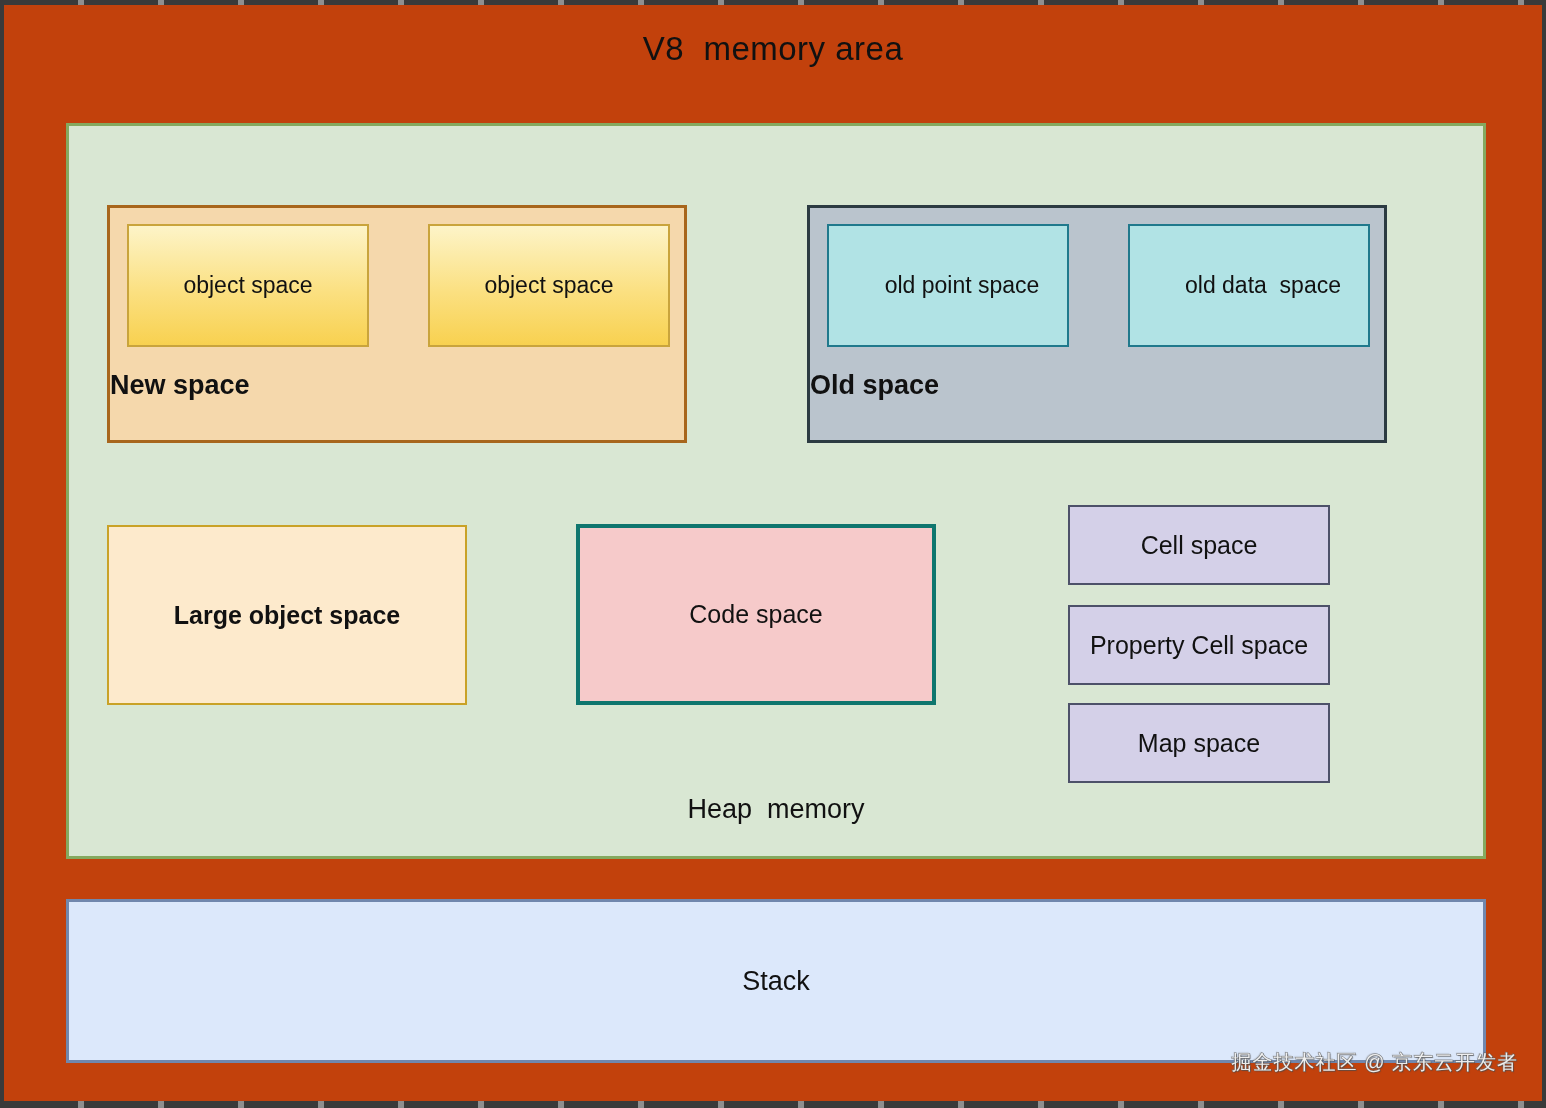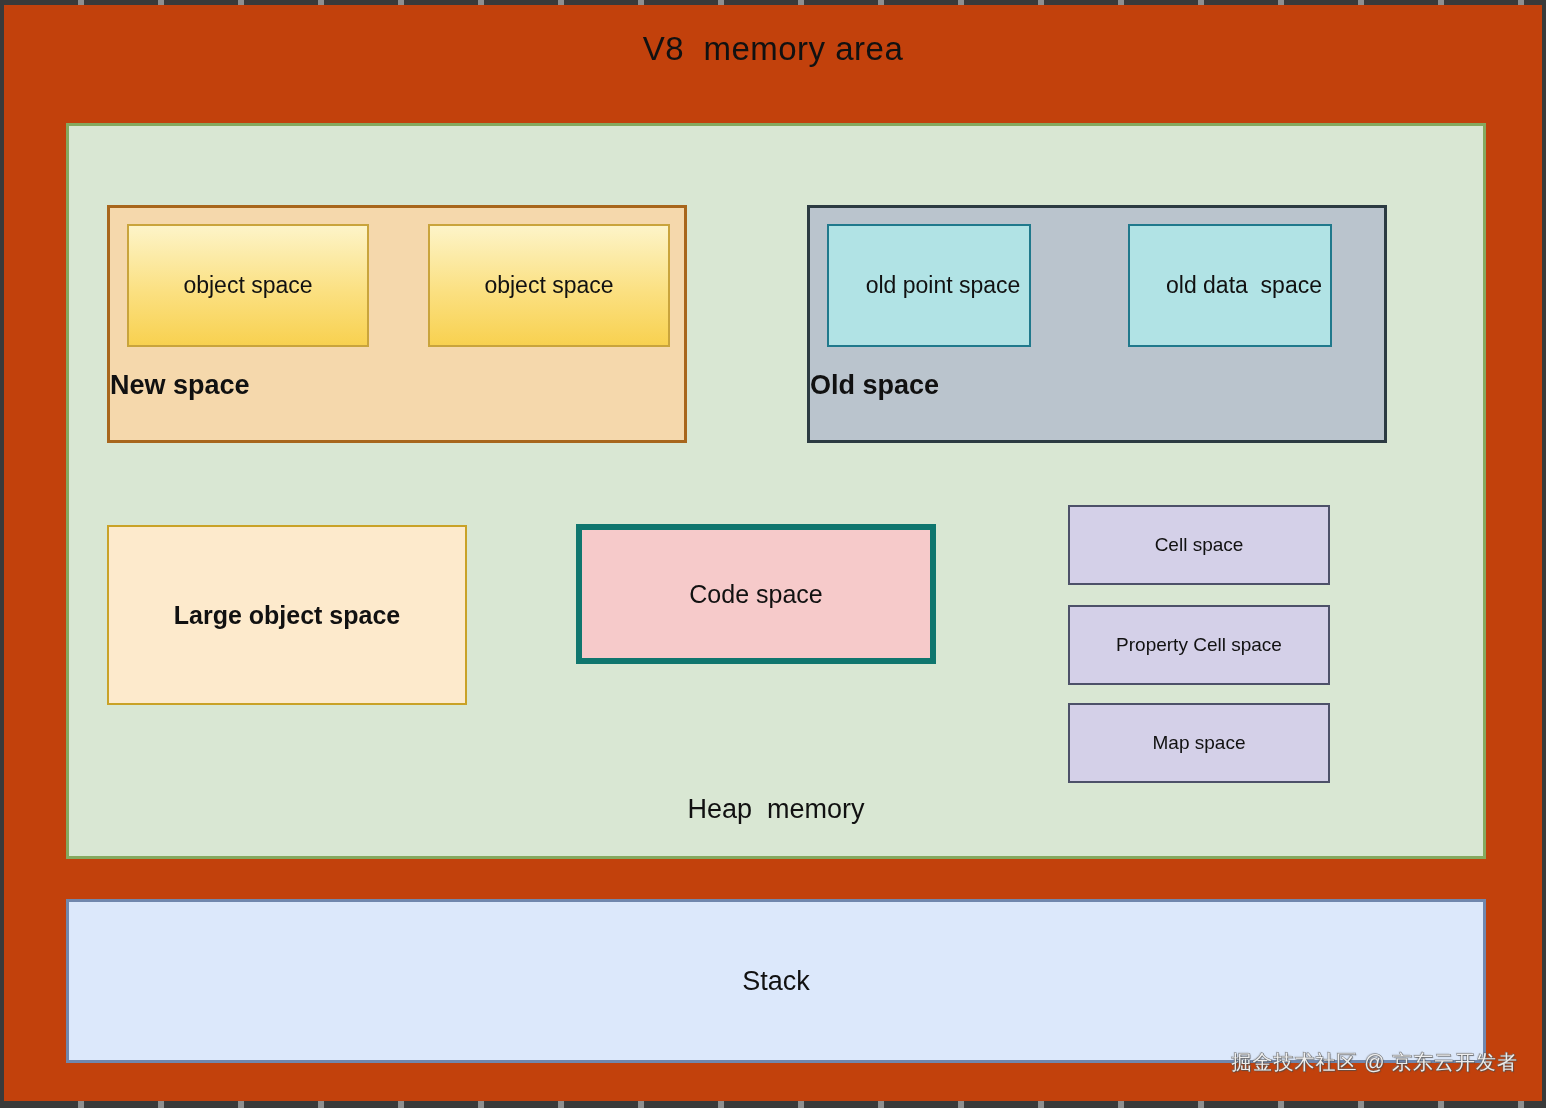--- a/index.html
+++ b/index.html
@@ -85,21 +85,21 @@
   #old-space {
     position: absolute;
     left: 738px; top: 79px;          
     width: 580px; height: 238px;
     background: #bac4cd;
     border: 3px solid #2c3b42;
   }
   .old-sub {
     position: absolute;
     top: 16px;
-    width: 204px; height: 123px;
+    width: 242px; height: 123px;
     background: #b1e3e5;
     border: 2px solid #20798c;
     display: flex; align-items: center; justify-content: center;
     font-size: 23px;
     padding-left: 28px;
   }
   #old-point-space { left: 17px; }
   #old-data-space  { left: 318px; }
 
   
@@ -110,32 +110,32 @@
   }
   #large-object-space {
     left: 38px; top: 399px;          
     width: 360px; height: 180px;
     background: #fdeacc;
     border: 2px solid #c9a227;
     font-weight: bold;
   }
   #code-space {
     left: 507px; top: 398px;         
-    width: 360px; height: 140px;
+    width: 360px; height: 181px;
     background: #f6caca;
-    border: 6px solid #0f766e;
+    border: 4px solid #0f766e;
   }
   .cell-box {
     position: absolute;
     left: 999px;                     
     width: 262px; height: 80px;
     background: #d4d0e8;
     border: 2px solid #4d5169;
     display: flex; align-items: center; justify-content: center;
-    font-size: 19px;
+    font-size: 25px;
   }
   #cell-space          { top: 379px; }  
   #property-cell-space { top: 479px; }  
   #map-space           { top: 577px; }  
 
   
   #stack {
     position: absolute;
     left: 62px; top: 899px;
     width: 1420px; height: 164px;

